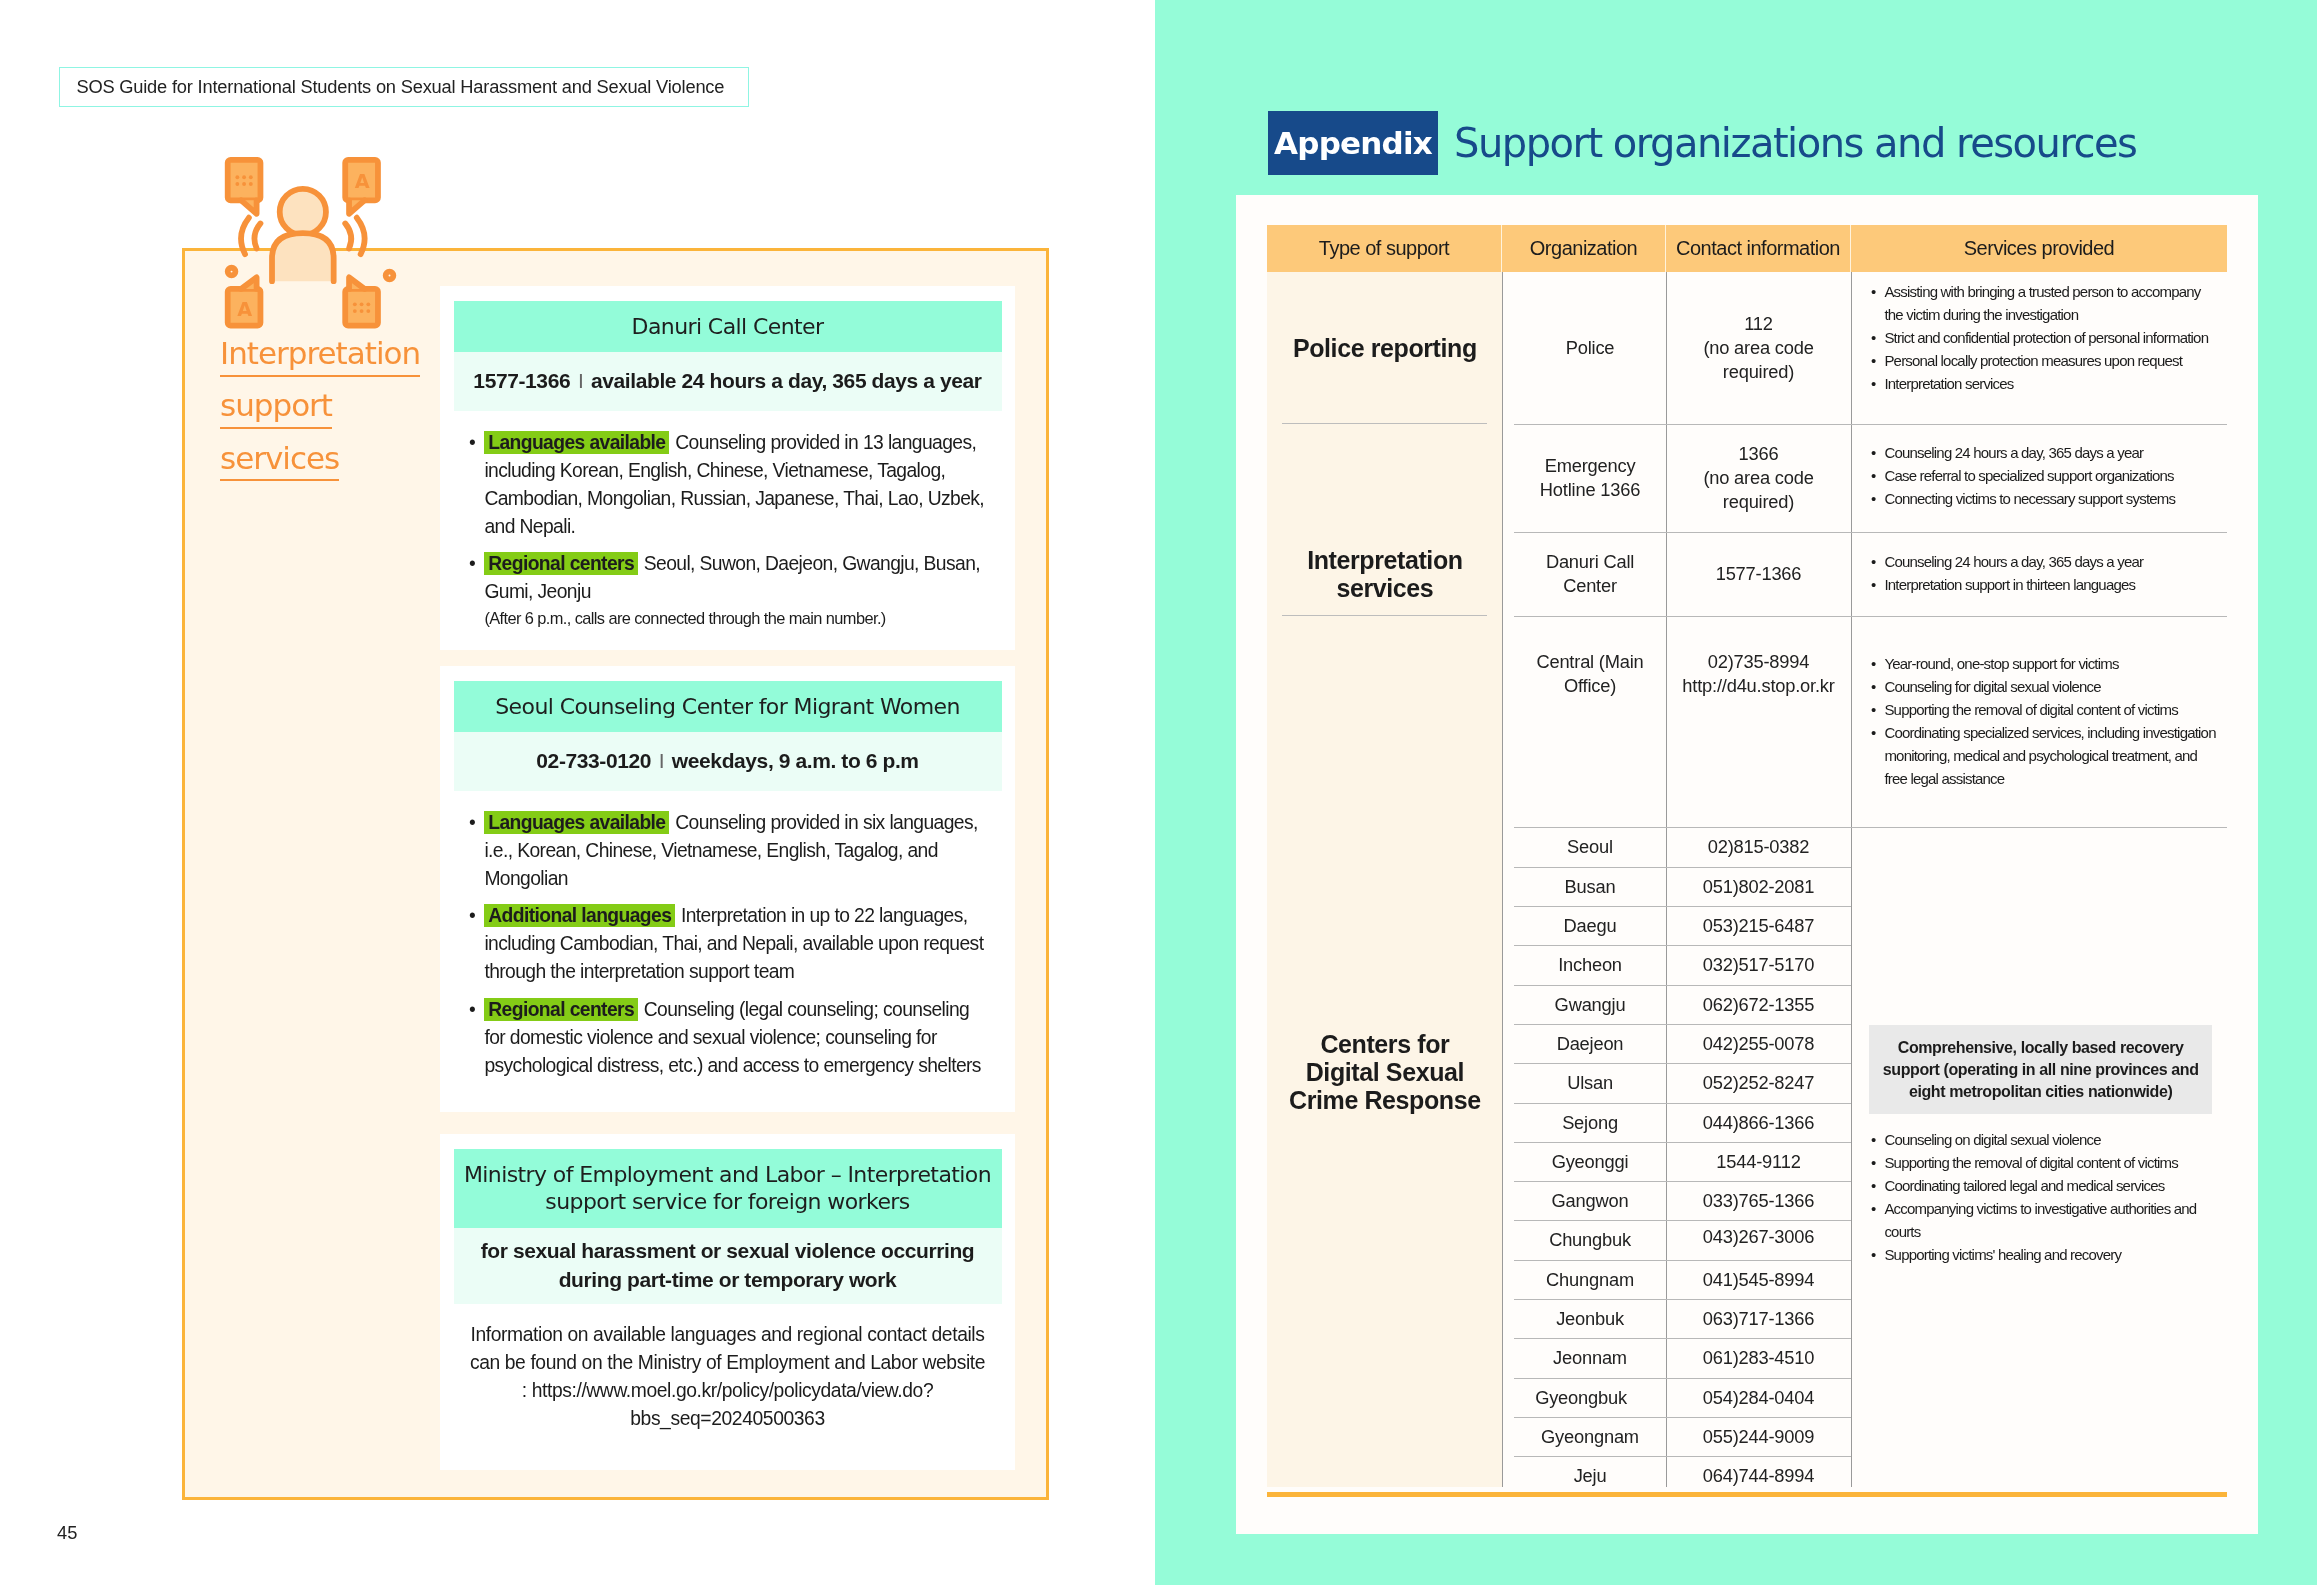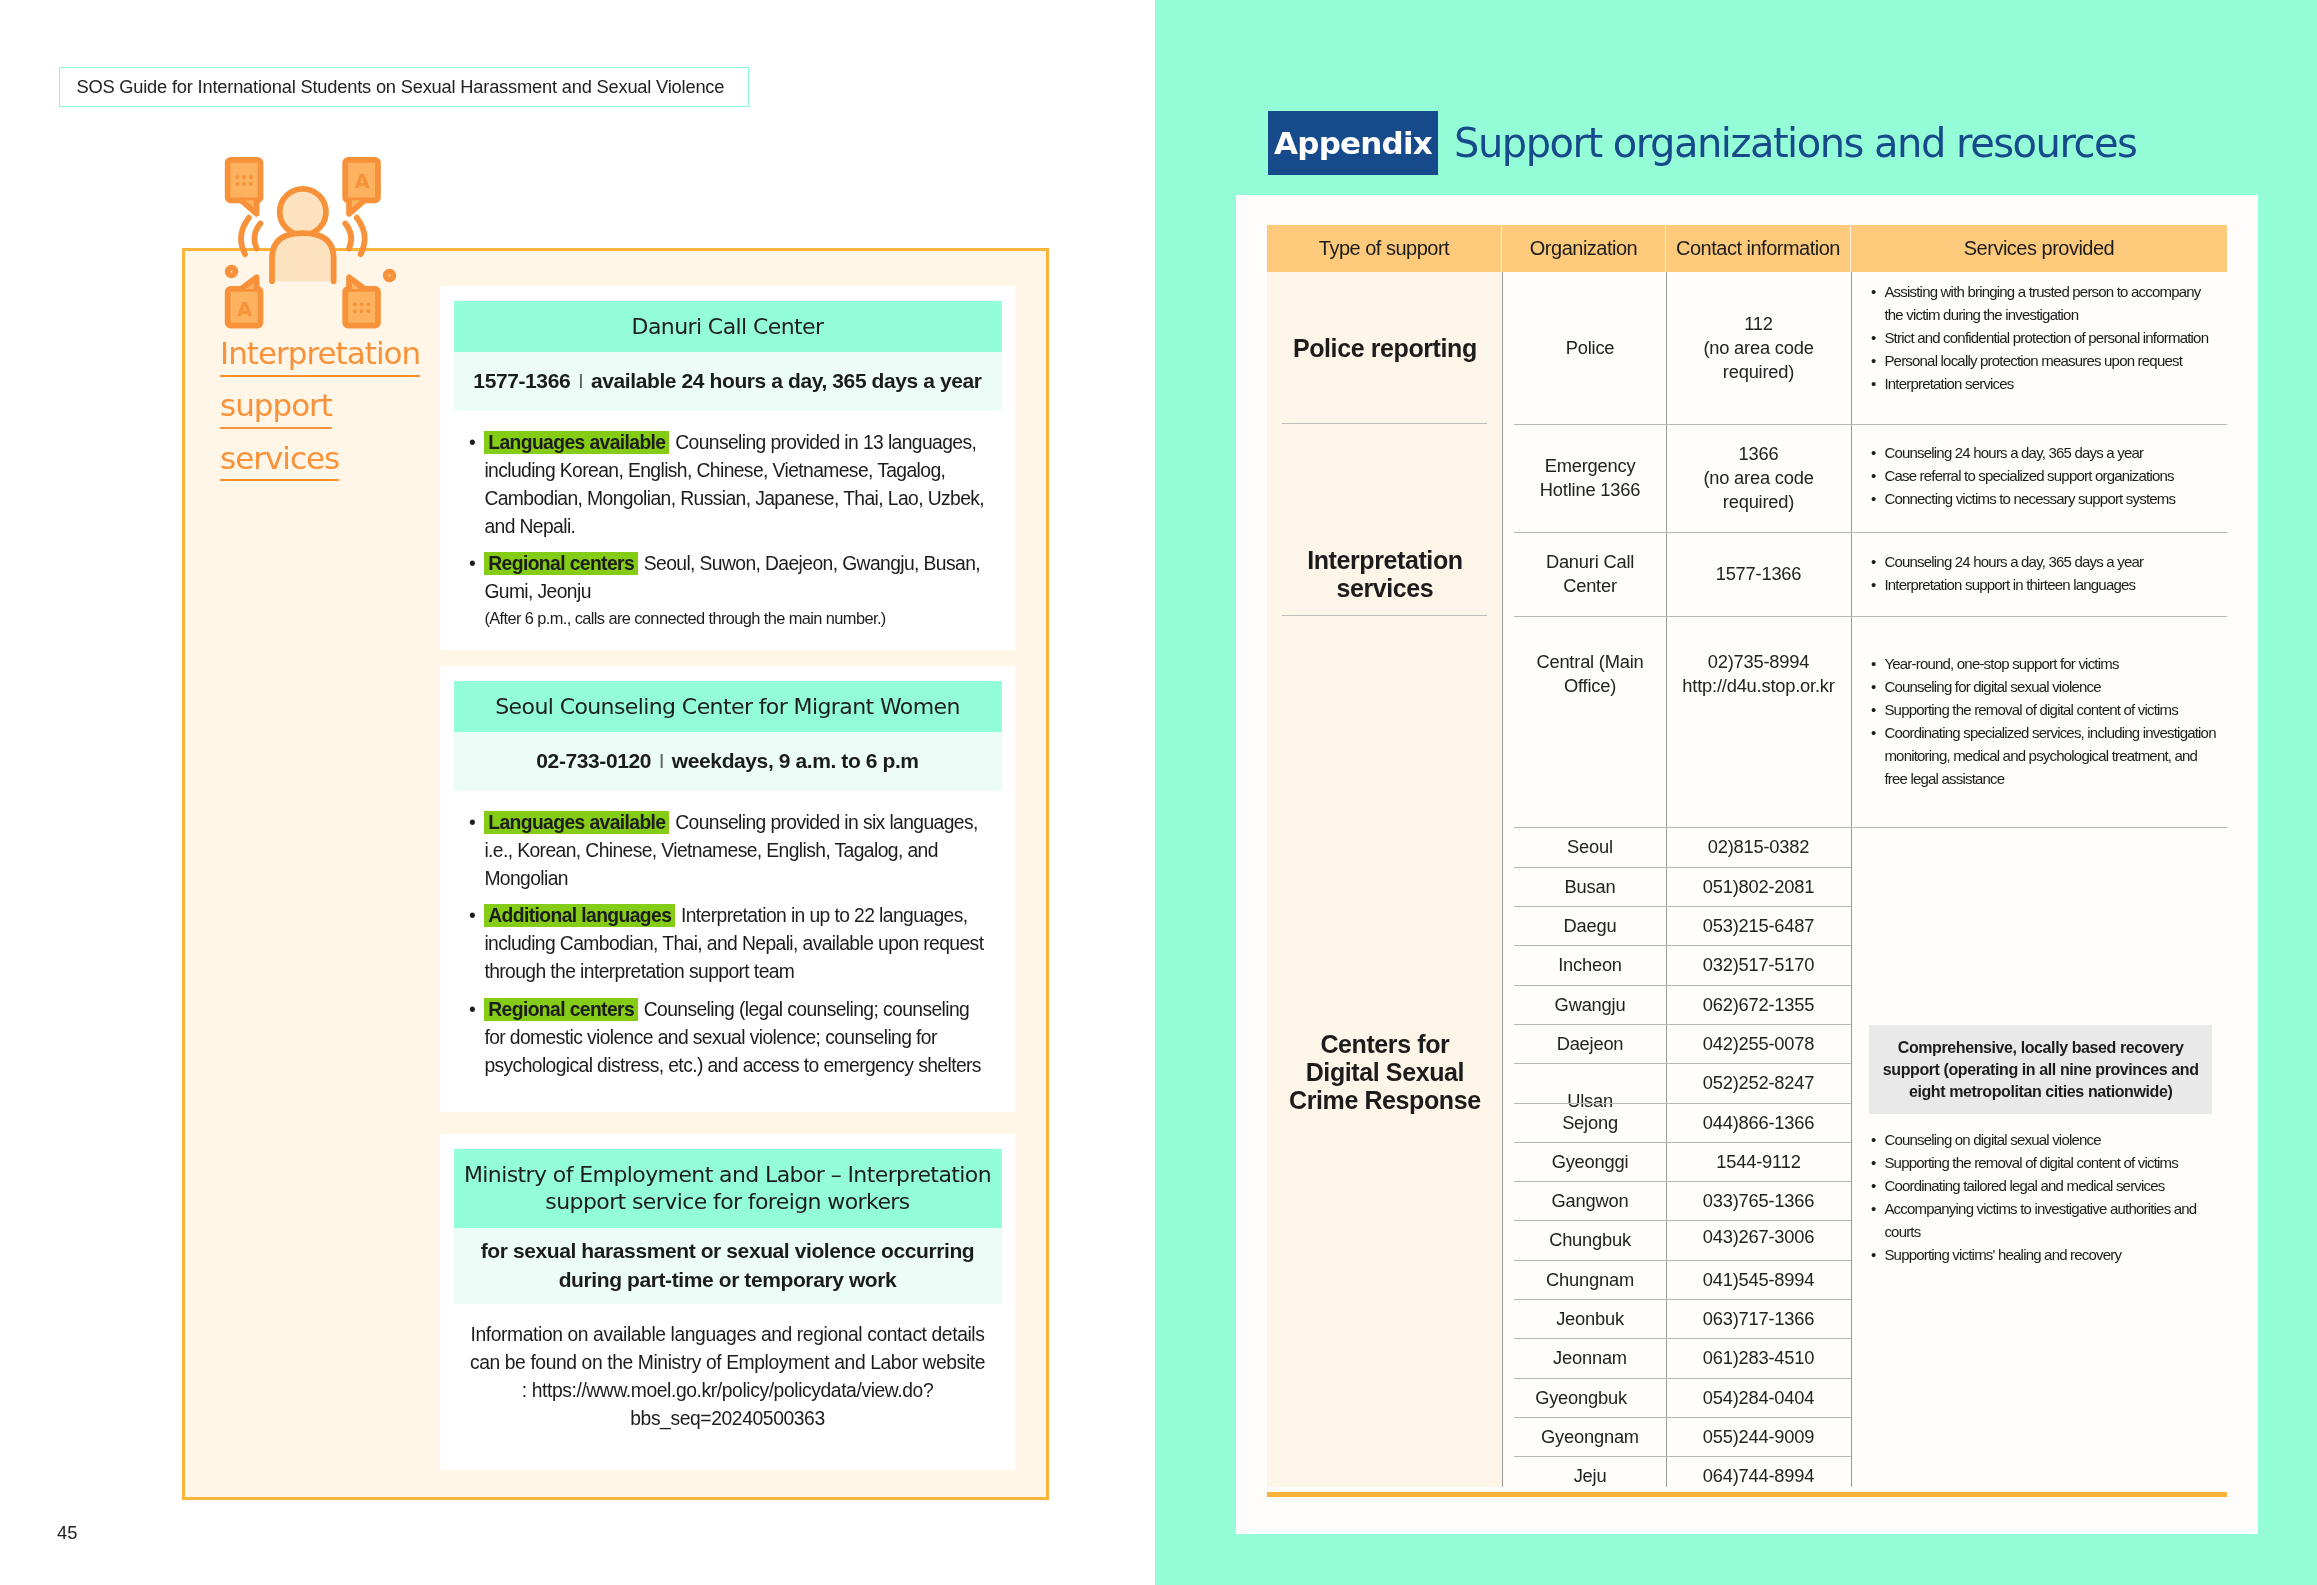--- a/index.html
+++ b/index.html
@@ -231,21 +231,21 @@
       <div class="hline" style="left: 247px; top: 720px; width: 337px;"></div>
       <div class="cell" style="left: 247px; top: 720px; width: 152px; height: 39px;">Incheon</div>
       <div class="cell" style="left: 399px; top: 720px; width: 185px; height: 39px;">032)517-5170</div>
       <div class="hline" style="left: 247px; top: 760px; width: 337px;"></div>
       <div class="cell" style="left: 247px; top: 760px; width: 152px; height: 39px;">Gwangju</div>
       <div class="cell" style="left: 399px; top: 760px; width: 185px; height: 39px;">062)672-1355</div>
       <div class="hline" style="left: 247px; top: 799px; width: 337px;"></div>
       <div class="cell" style="left: 247px; top: 799px; width: 152px; height: 39px;">Daejeon</div>
       <div class="cell" style="left: 399px; top: 799px; width: 185px; height: 39px;">042)255-0078</div>
       <div class="hline" style="left: 247px; top: 838px; width: 337px;"></div>
-      <div class="cell" style="left: 247px; top: 856px; width: 152px; height: 39px;">Ulsan</div>
+      <div class="cell" style="left: 247px; top: 838px; width: 152px; height: 39px;">Ulsan</div>
       <div class="cell" style="left: 399px; top: 838px; width: 185px; height: 39px;">052)252-8247</div>
       <div class="hline" style="left: 247px; top: 878px; width: 337px;"></div>
       <div class="cell" style="left: 247px; top: 878px; width: 152px; height: 39px;">Sejong</div>
       <div class="cell" style="left: 399px; top: 878px; width: 185px; height: 39px;">044)866-1366</div>
       <div class="hline" style="left: 247px; top: 917px; width: 337px;"></div>
       <div class="cell" style="left: 247px; top: 917px; width: 152px; height: 39px;">Gyeonggi</div>
       <div class="cell" style="left: 399px; top: 917px; width: 185px; height: 39px;">1544-9112</div>
       <div class="hline" style="left: 247px; top: 956px; width: 337px;"></div>
       <div class="cell" style="left: 247px; top: 956px; width: 152px; height: 39px;">Gangwon</div>
       <div class="cell" style="left: 399px; top: 956px; width: 185px; height: 39px;">033)765-1366</div>

